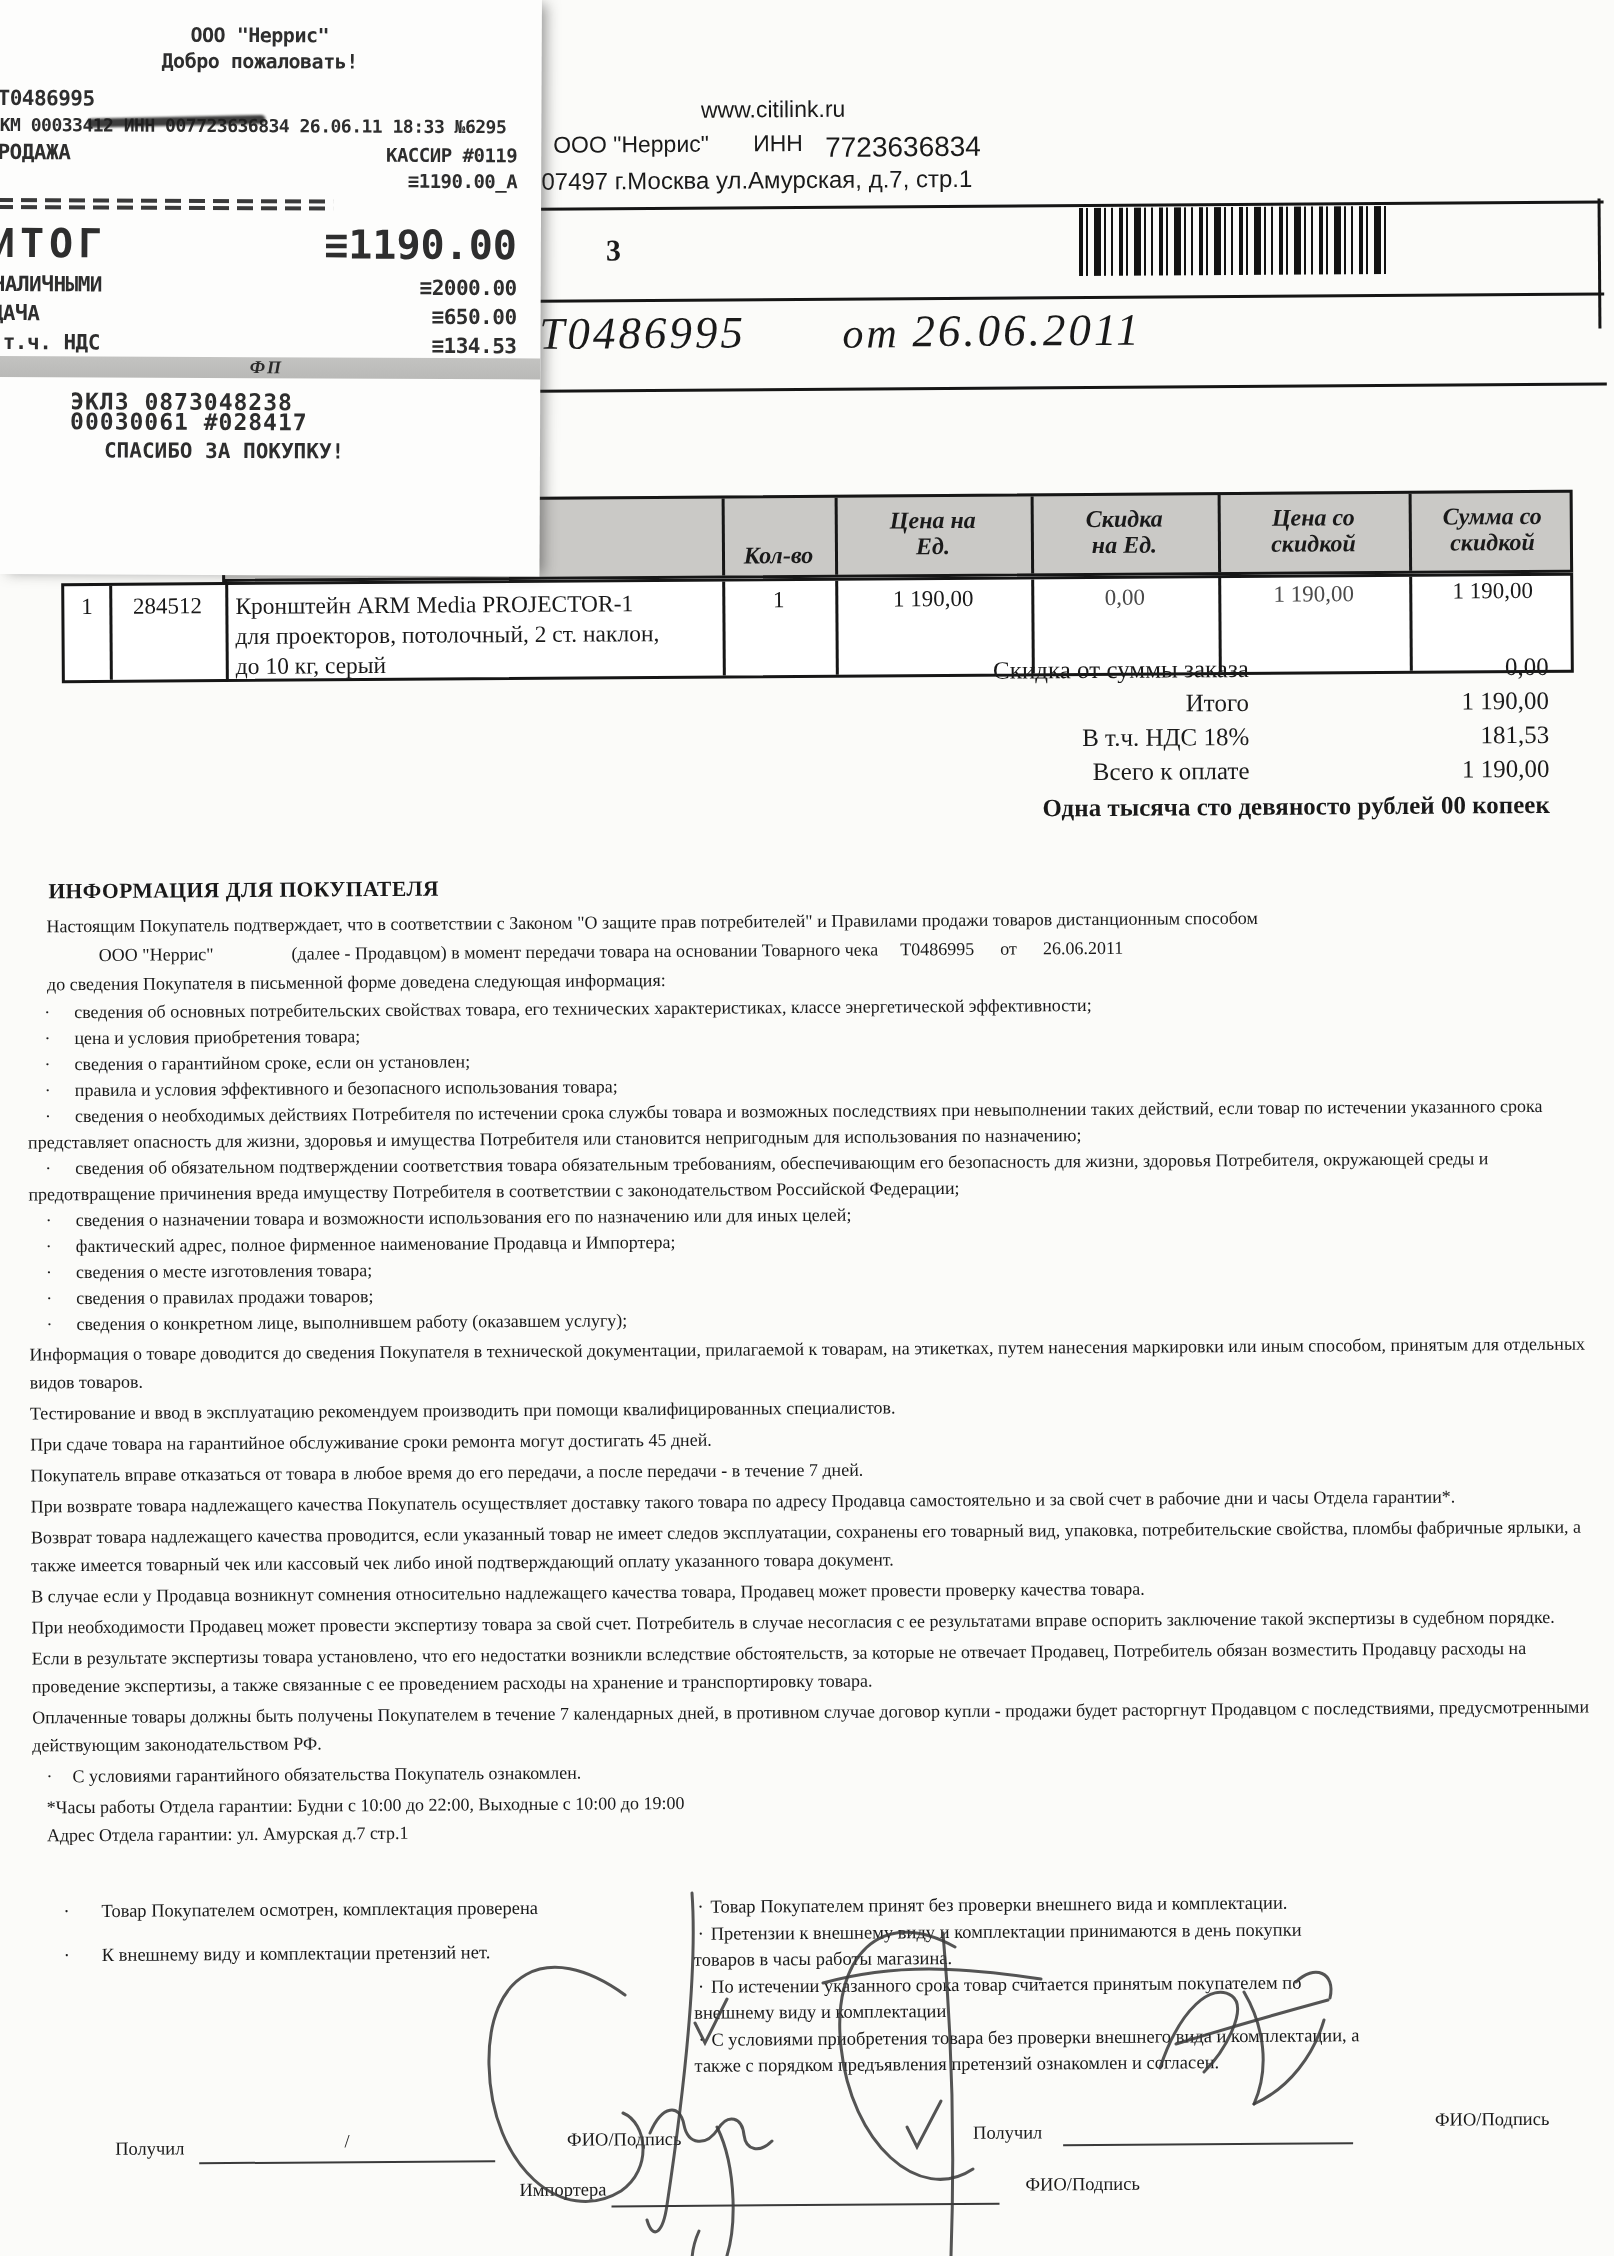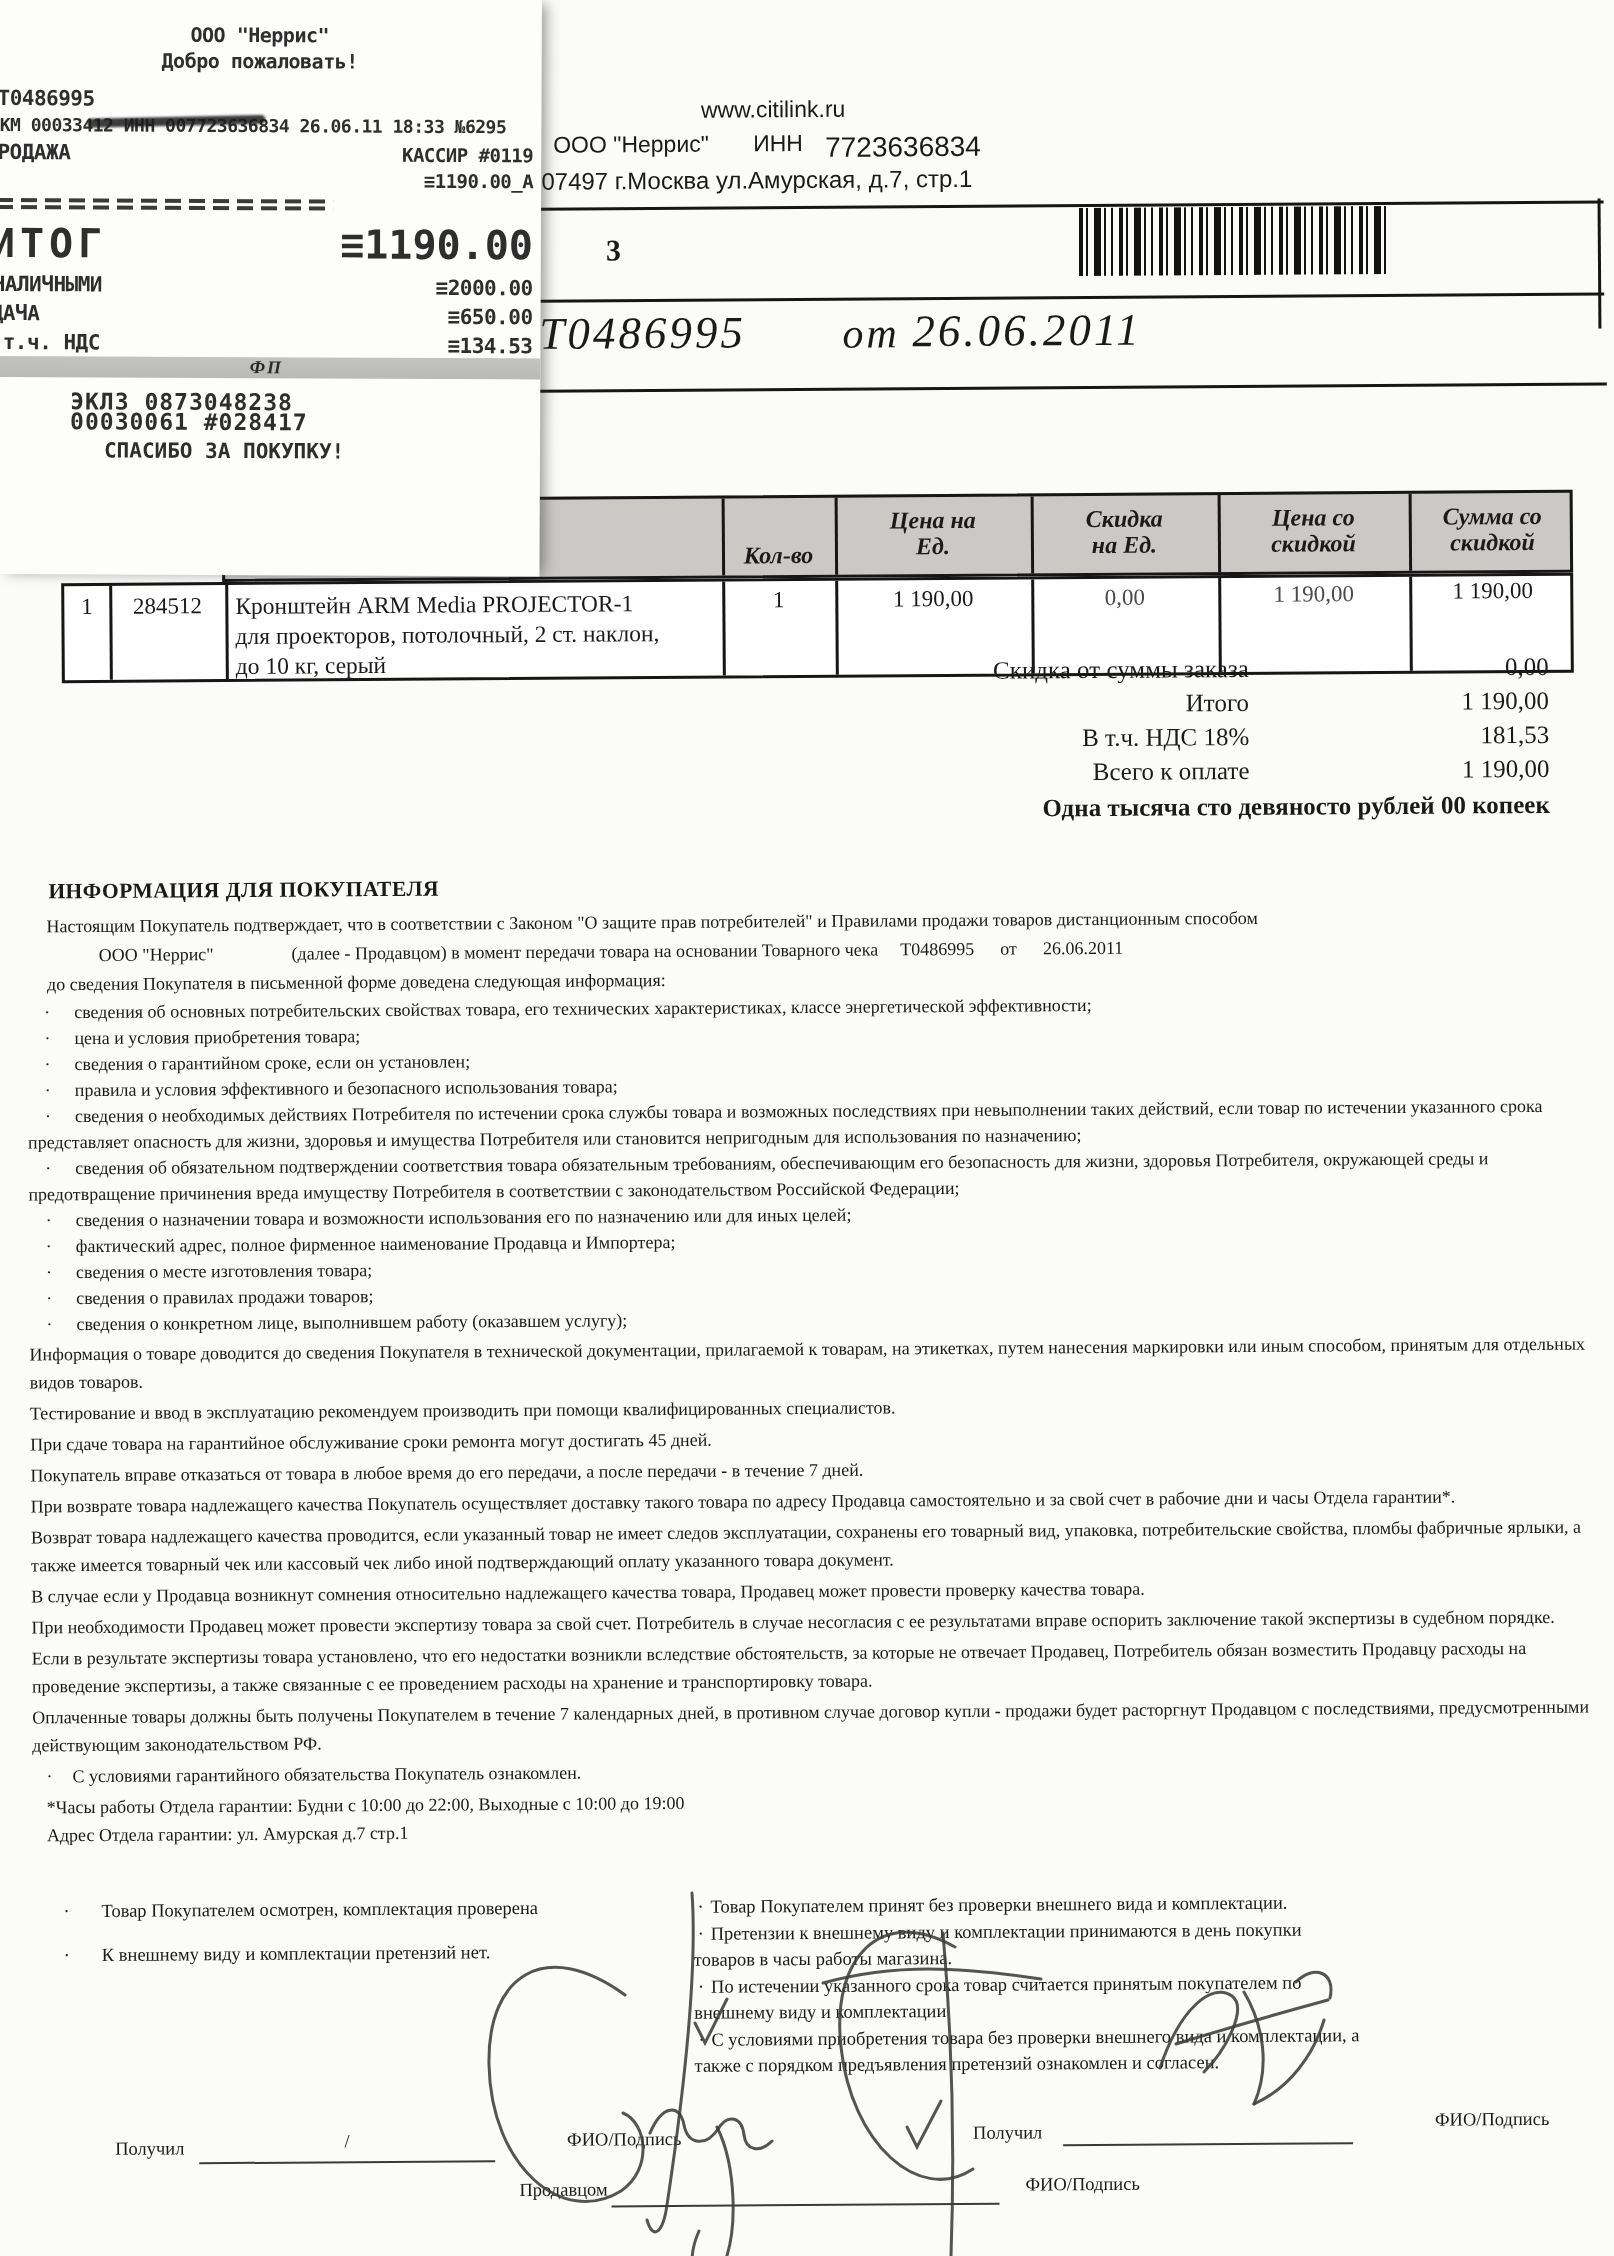--- a/index.html
+++ b/index.html
@@ -67,21 +67,21 @@
   .sig-svg path { fill:none; stroke:#3c3c3c; stroke-width:3; stroke-linecap:round; opacity:.88; }
 
   
   .receipt { position:absolute; left:-6px; top:-8px; width:548px; height:582px;
              background:#fdfdfc; z-index:10; overflow:hidden;
              transform:rotate(.25deg); transform-origin:top left;
              box-shadow:10px 4px 14px -6px rgba(50,50,50,.5);
              font-family:"DejaVu Sans Mono", monospace; font-weight:bold; color:#2e2e2e; }
   .rl { position:absolute; white-space:nowrap; font-size:18px; letter-spacing:-.5px; }
   .r-c { left:0; right:16px; text-align:center; }
-  .r-r { right:8px; text-align:right; }
+  .r-r { right:24px; text-align:right; }
   .big { font-size:40px; letter-spacing:0; }
   .med { font-size:21px; letter-spacing:-.5px; }
   .eklz { font-size:23px; letter-spacing:1px; }
   .thanks { font-size:21px; letter-spacing:0; }
   .dashes { position:absolute; left:4px; width:336px; height:4px;
             background:repeating-linear-gradient(90deg,#3a3a3a 0 16px,transparent 16px 24px); }
   .fp-band { position:absolute; left:0; right:0; height:21px;
              background:linear-gradient(#c3c3c1,#b9b9b7); text-align:center;
              font-family:"Liberation Serif",serif; font-style:italic; font-size:18px;
              letter-spacing:2px; color:#2a2a2a; }
@@ -217,21 +217,21 @@
     </div>
 
     <div class="sig" style="left:108px;top:2134px">Получил</div>
     <div class="sline" style="left:192px;top:2128px;width:296px;height:32px"><span>/</span></div>
     <div class="sig" style="left:560px;top:2128px">ФИО/Подпись</div>
 
     <div class="sig" style="left:966px;top:2124px">Получил</div>
     <div class="sline" style="left:1056px;top:2116px;width:290px;height:32px"></div>
     <div class="sig" style="left:1428px;top:2114px">ФИО/Подпись</div>
 
-    <div class="sig" style="left:512px;top:2178px">Продавцом</div>
+    <div class="sig" style="left:512px;top:2178px">Импортера</div>
     <div class="sline" style="left:604px;top:2172px;width:388px;height:34px"></div>
     <div class="sig" style="left:1018px;top:2176px">ФИО/Подпись</div>
   </div>
 
   <svg class="sig-svg" style="left:395px;top:1875px" width="680" height="381" viewBox="0 0 680 381">
     <path d="M 297,18 C 302,90 290,210 272,330 C 268,358 258,366 252,345"></path>
     <path d="M 230,120 C 150,62 92,100 94,190 C 96,292 168,352 226,316 C 258,294 252,248 228,238"></path>
     <path d="M 255,258 c 12,-28 30,-30 34,-8 c 4,20 22,22 34,4 c 10,-16 24,-12 26,6 c 2,16 16,18 28,6"></path>
     <path d="M 322,252 c 18,36 24,108 2,148 c -18,32 -38,-4 -20,-44"></path>
     <path d="M 560,72 C 486,30 436,82 446,172 C 456,268 524,330 578,294"></path>

